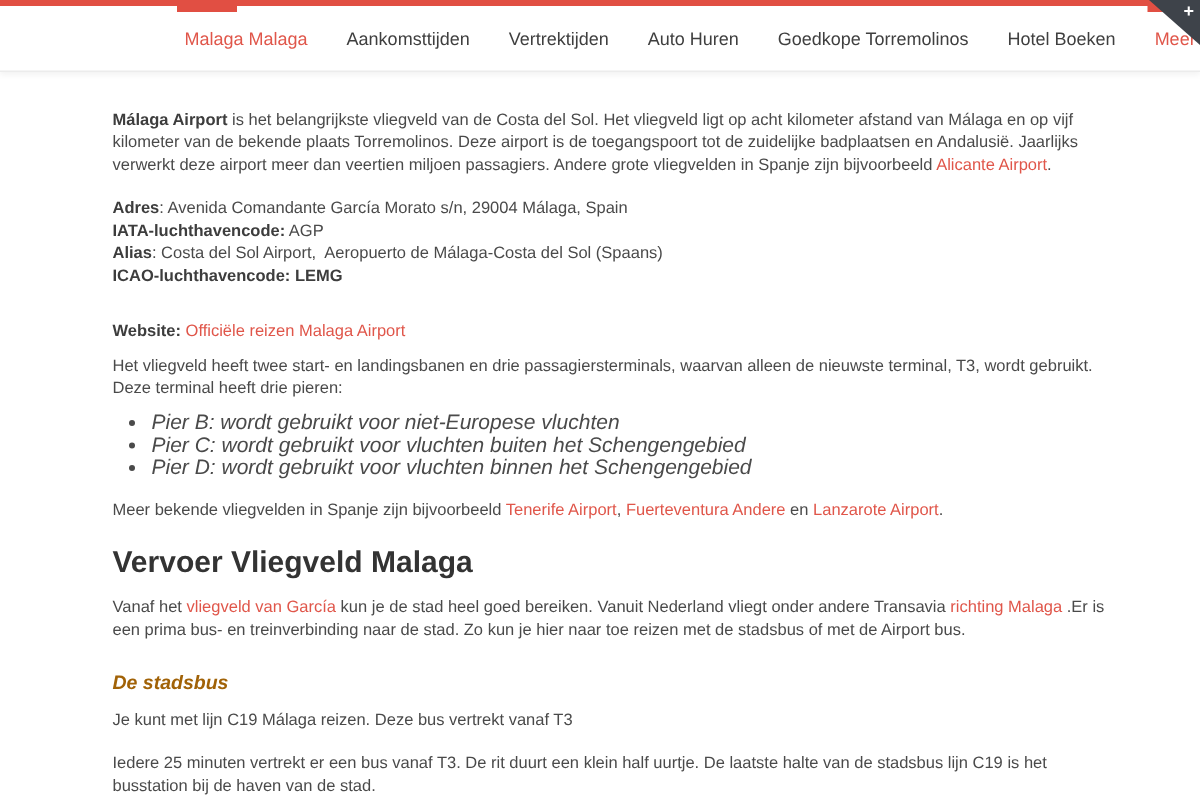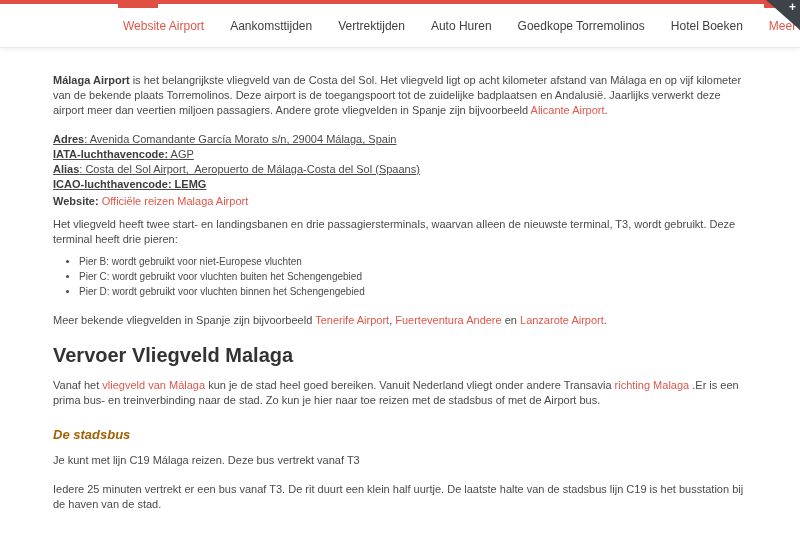--- a/index.html
+++ b/index.html
@@ -49,63 +49,64 @@
   .nav-item.red { color: #e0564a; }
   .nav-item.active::before {
     content: "";
     position: absolute; top: -19px; left: -5px;
     width: 40px; height: 8px;
     background: #e14f43;
   }
   
   .content {
     position: absolute; top: 49px; left: 0; right: 0; bottom: 0;
-    padding: 24px 55px 0 53px;
+    padding: 24px 55px 0 75px;
     background: #ffffff;
   }
   .content p.body {
     font-size: 11px; line-height: 15px;
     margin: 0 0 14px 0;
   }
   strong { color: #3d3d3d; }
   a.link { color: #e0564a; text-decoration: none; cursor: pointer; }
-  .details { margin: 0 0 2px 0; text-decoration: underline; }
+  .details { margin: 0 0 22px 0; }
   .details p {
     font-size: 11px; line-height: 15px; margin: 0;
   }
   .detail-value { white-space: pre-wrap; }
   .website { margin: 0 0 8px 0 !important; }
   ul.piers {
     margin: -7px 0 14px 0;
     padding-left: 26px;
   }
   ul.piers li {
-    font-size: 10px; line-height: 15px;
+    font-size: 14px; line-height: 15px;
     color: #4a4a4a;
+    font-style: italic;
   }
   h2.section {
     font-size: 20px; font-weight: bold; color: #333333;
     margin: 16px 0 11px 0;
   }
   h3.sub {
     font-size: 13px; font-weight: bold; font-style: italic; color: #a16207;
     margin: 19px 0 11px 0;
   }
 </style>
 </head>
 <body>
 
 <div class="topbar"></div>
 <div class="corner-fold"></div>
 <button class="corner-plus">
   <span>+</span>
 </button>
 
 <nav class="nav">
-  <a class="nav-item red active">Website Airport</a>
+  <a class="nav-item red active">Malaga Malaga</a>
   <a class="nav-item">Aankomsttijden</a>
   <a class="nav-item">Vertrektijden</a>
   <a class="nav-item">Auto Huren</a>
   <a class="nav-item">Goedkope Torremolinos</a>
   <a class="nav-item">Hotel Boeken</a>
   <a class="nav-item red active">Meer Airports</a>
 
 </nav>
 
 <main class="content">
@@ -126,21 +127,21 @@
   <ul class="piers">
     <li>Pier B: wordt gebruikt voor niet-Europese vluchten</li>
     <li>Pier C: wordt gebruikt voor vluchten buiten het Schengengebied</li>
     <li>Pier D: wordt gebruikt voor vluchten binnen het Schengengebied</li>
   </ul>
 
   <p class="body"><span>Meer bekende vliegvelden in Spanje zijn bijvoorbeeld </span><a class="link">Tenerife Airport</a><span>, </span><a class="link">Fuerteventura Andere</a><span> en </span><a class="link">Lanzarote Airport</a><span>.</span></p>
 
   <h2 class="section">Vervoer Vliegveld Malaga</h2>
 
-  <p class="body"><span>Vanaf het </span><a class="link">vliegveld van Málaga</a><span> kun je de stad heel goed bereiken. Vanuit Nederland vliegt onder andere Transavia </span><a class="link">richting Malaga</a><span> .Er is een prima bus- en treinverbinding naar de stad. Zo kun je hier naar toe reizen met de stadsbus of met de Airport bus.</span></p>
+  <p class="body"><span>Vanaf het </span><a class="link">vliegveld van García</a><span> kun je de stad heel goed bereiken. Vanuit Nederland vliegt onder andere Transavia </span><a class="link">richting Malaga</a><span> .Er is een prima bus- en treinverbinding naar de stad. Zo kun je hier naar toe reizen met de stadsbus of met de Airport bus.</span></p>
 
   <h3 class="sub">De stadsbus</h3>
   <p class="body">Je kunt met lijn C19 Málaga reizen. Deze bus vertrekt vanaf T3</p>
   <p class="body">Iedere 25 minuten vertrekt er een bus vanaf T3. De rit duurt een klein half uurtje. De laatste halte van de stadsbus lijn C19 is het busstation bij de haven van de stad.</p>
 
   <h3 class="sub">De Express Airport Bus</h3>
 
 </main>
 
 </body></html>

